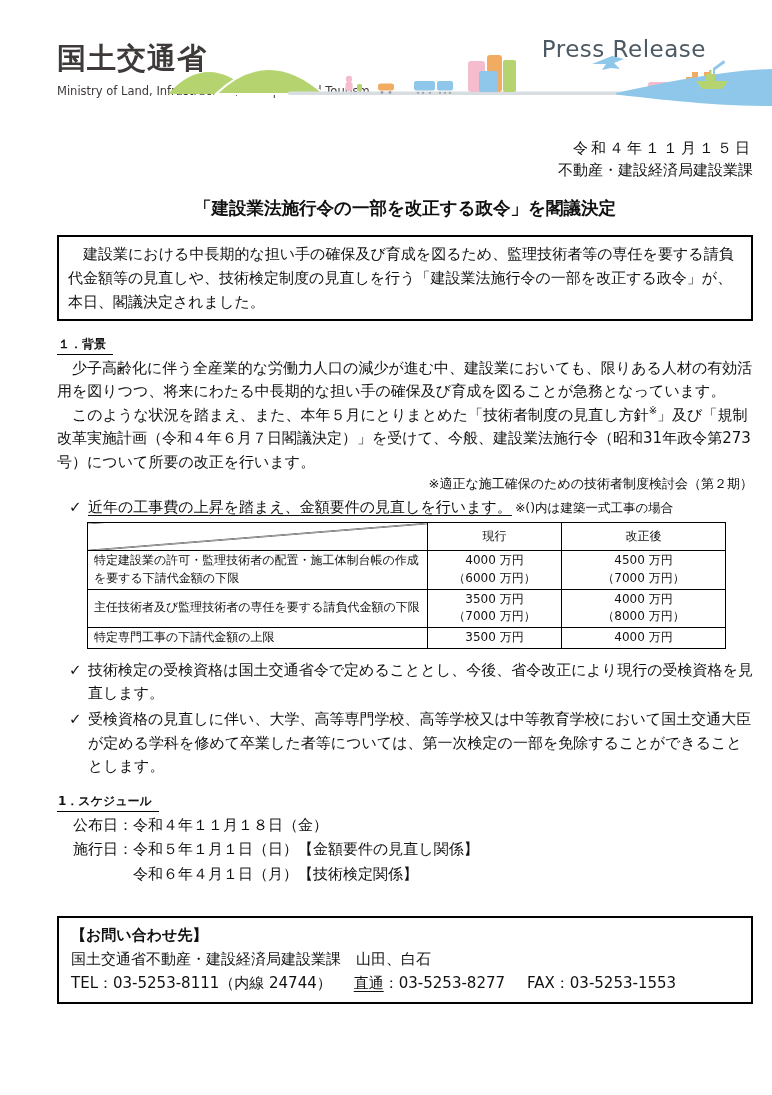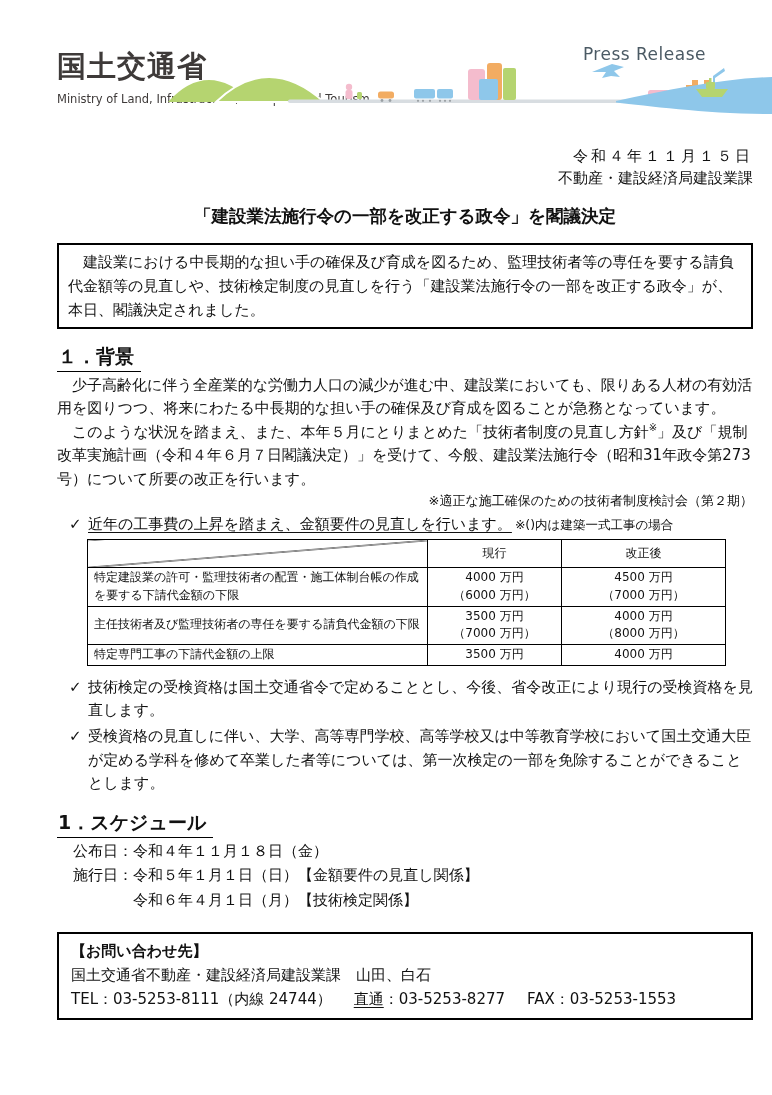--- a/index.html
+++ b/index.html
@@ -1,64 +1,64 @@
 <!DOCTYPE html>
 <html lang="ja" style="--hill-green: #b5d470; --sky-blue: #8ec7ea; --pink: #f4bccd; --orange: #f2ac62; --road-gray: #d8dde1; --wheel-gray: #9aa0a4; --press-release-text: #4b5a64; --logo-text: #3e3a39; --body-text: #111111;"><head>
 <meta charset="utf-8">
 <style>
   html,body { margin:0; padding:0; background:#fff; }
   body { font-family:"DejaVu Sans","Liberation Sans",sans-serif; color:var(--body-text,#111); }
   .page { position:relative; width:772px; height:1095px; background:#fff; overflow:hidden; }
 
   
-  .header { position:relative; margin-top:40px; height:80px; width:772px; }
+  .header { position:relative; margin-top:32px; height:80px; width:772px; }
   .logo-ja { position:absolute; left:57px; top:12px; font-size:29px; font-weight:bold;
              color:var(--logo-text,#3e3a39); letter-spacing:1px; line-height:1; }
   .logo-en { position:absolute; left:57px; top:52px; font-size:11.5px; color:var(--logo-text,#3e3a39); }
-  .press-release { position:absolute; right:66px; top:4px; font-size:17px; font-weight:500;
+  .press-release { position:absolute; right:66px; top:4px; font-size:23px; font-weight:500;
                    color:var(--press-release-text,#4b5a64); letter-spacing:0.5px; }
   .cityscape { position:absolute; left:168px; top:16px; width:604px; height:62px; }
   .c-hill  { fill:var(--hill-green,#b5d470); }
   .c-blue  { fill:var(--sky-blue,#8ec7ea); }
   .c-pink  { fill:var(--pink,#f4bccd); }
   .c-orange{ fill:var(--orange,#f2ac62); }
   .c-road  { fill:var(--road-gray,#d8dde1); }
   .c-wheel { fill:var(--wheel-gray,#9aa0a4); }
 
   
   .content { padding:0 19px 0 57px; }
   .meta { margin-top:26px; text-align:right; font-size:15px; line-height:1.45; }
   .meta .date { letter-spacing:3px; }
   .doc-title { margin:14px 0 0 0; text-align:center; font-size:17.5px; font-weight:bold; }
   .summary-box { margin-top:15px; border:2px solid #000; padding:5px 9px; }
   .summary-box p { margin:0; font-size:15px; line-height:1.6; }
 
   section { margin:0; }
-  .sec-heading { margin:15px 0 2px 0; font-size:19px; font-weight:bold; }
+  .sec-heading { margin:15px 0 2px 0; font-size:12px; font-weight:bold; }
   .sec-heading .hl { display:inline-block; border-bottom:1.5px solid #000; padding:0 7px 1px 1px; }
   .body-text { margin:1px 0; font-size:15px; line-height:1.55; }
   .footnote { margin:1px 0 0 0; text-align:right; font-size:13px; }
 
   .check-item { display:flex; margin:3px 0 3px 12px; font-size:15px; line-height:1.55; }
   .check { flex:none; width:19px; }
   .ul-text { text-decoration:underline; text-underline-offset:3px; }
   .small-note { font-size:12.5px; margin-left:3px; }
 
   table.amounts { border-collapse:collapse; margin:3px 0 10px 30px; table-layout:fixed; }
   table.amounts th, table.amounts td { border:1.5px solid #000; font-size:12px; font-weight:normal; }
   table.amounts th { height:25px; text-align:center; }
   td.lbl { padding:1px 6px; line-height:1.48; text-align:left; }
   td.val { text-align:center; line-height:1.48; padding:1px 2px; }
   th.diag { background-image:linear-gradient(to bottom right,
             transparent calc(50% - 0.8px), #000 50%, transparent calc(50% + 0.8px)); }
 
   .schedule-line { margin:1px 0 1px 16px; font-size:15px; line-height:1.55; }
   .schedule-line.cont { margin-left:76px; }
 
-  .contact-box { margin-top:20px; border:2px solid #000; padding:5px 12px 7px 12px;
+  .contact-box { margin-top:30px; border:2px solid #000; padding:5px 12px 7px 12px;
                  font-size:15px; line-height:1.6; }
   .contact-box .c-head { font-weight:bold; }
   .contact-box .gap { display:inline-block; width:22px; }
   .u { text-decoration:underline; text-underline-offset:3px; }
   sup.note-mark { font-size:10px; vertical-align:super; line-height:0; }
 </style>
 </head>
 <body>
 
 <div class="page">

